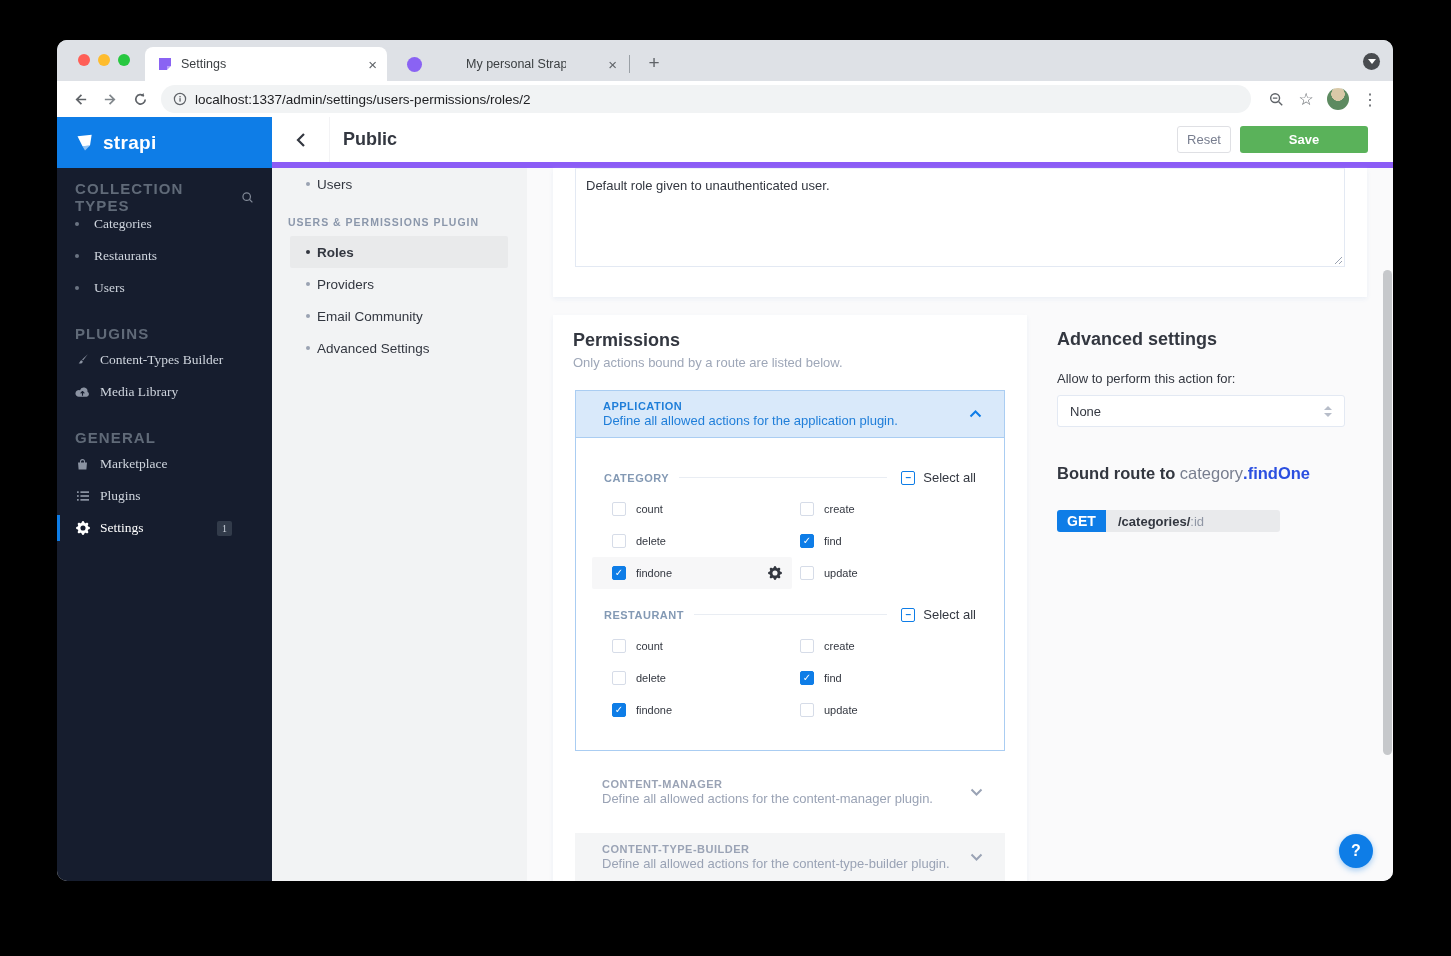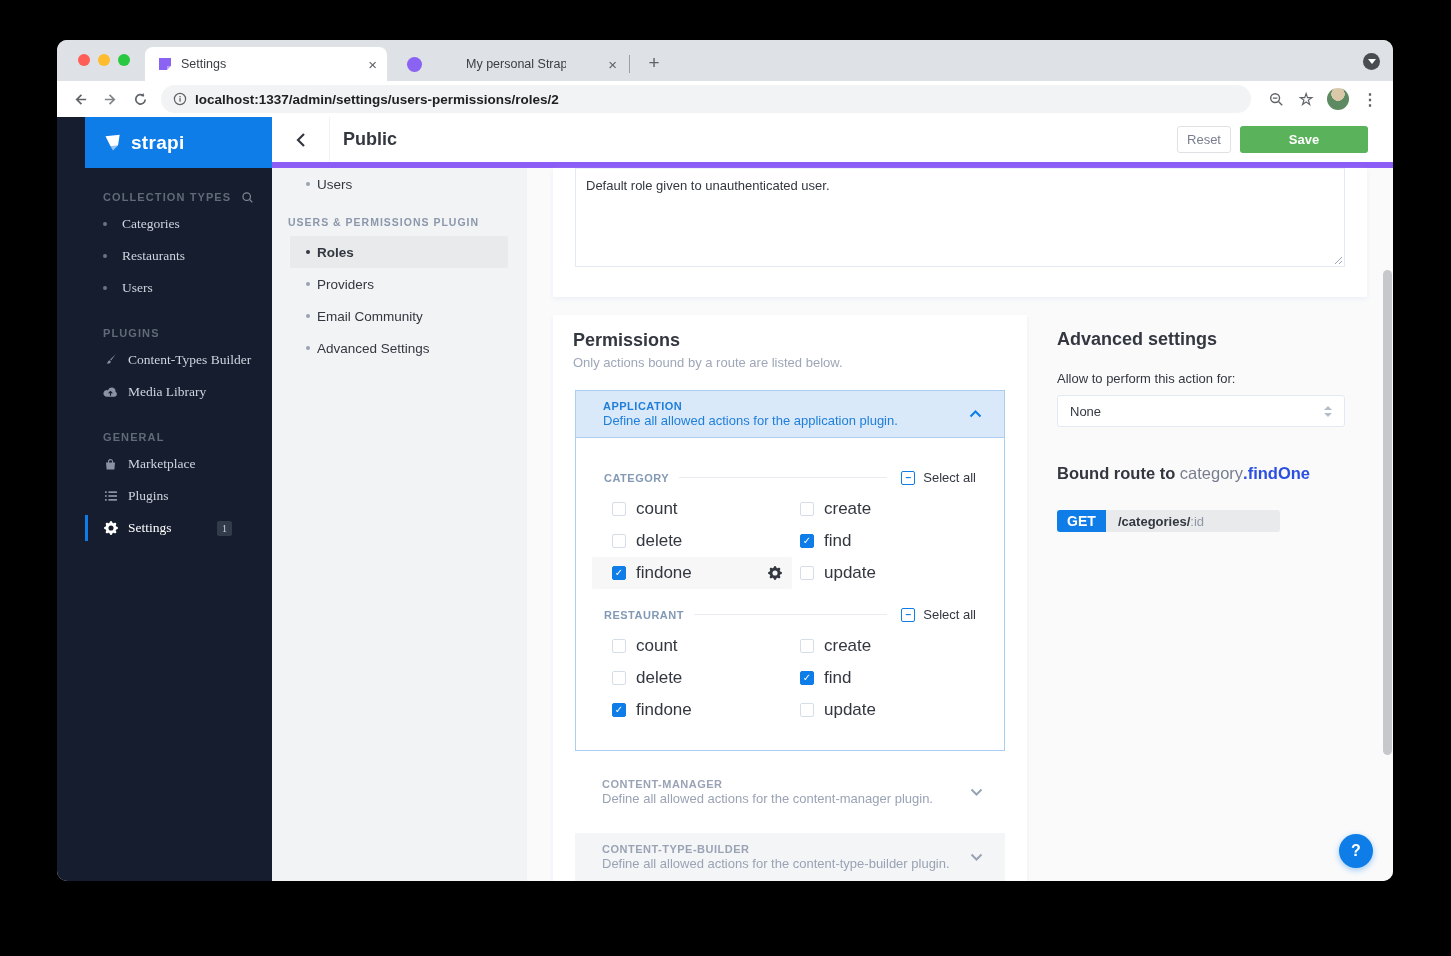--- a/index.html
+++ b/index.html
@@ -26,46 +26,46 @@
   .tab-divider { position:absolute; left:572px; top:15px; width:1px; height:18px; background:#9aa0a6; }
   .newtab { position:absolute; left:583px; top:9px; width:28px; height:28px; border-radius:50%;
             display:flex; align-items:center; justify-content:center; font-size:19px; color:#5f6368; }
   .tabsearch { position:absolute; right:13px; top:13px; width:17px; height:17px; border-radius:50%;
                background:#494c50; display:flex; align-items:center; justify-content:center; }
   .tabsearch i { width:0; height:0; border-left:4px solid transparent; border-right:4px solid transparent;
                  border-top:5px solid #fff; display:block; }
 
   
   .toolbar { position:absolute; top:41px; left:0; right:0; height:36px; background:#fff;
-             display:flex; align-items:center;font-weight:bold; }
+             display:flex; align-items:center; }
   .nav-ic { width:30px; height:30px; display:flex; align-items:center; justify-content:center; flex:0 0 auto; }
   .nav-ic svg { display:block; }
   .toolbar .spacer-l { width:8px; }
   .urlbar { flex:1; height:28px; background:#f1f3f4; border-radius:14px; margin:0 10px 0 6px;
             display:flex; align-items:center; }
   .urlbar .info { margin:0 8px 0 12px; display:flex; }
   .urlbar .url { font-size:13.5px; color:#202124; }
   .tb-right { display:flex; align-items:center; margin-right:8px; }
   .star { font-size:17px; color:#5f6368; }
   .avatar { width:22px; height:22px; border-radius:50%;
             background:radial-gradient(circle at 50% 28%, #d9c9a8 0 34%, #5d8a60 36% 100%); margin:0 6px; }
   .kebab { font-size:16px; color:#5f6368; letter-spacing:0; }
 
   
   .app { position:absolute; top:77px; left:0; right:0; bottom:0; display:flex; }
 
   
-  .sidebar { width:215px; background:#161d2e; display:flex; flex-direction:column; flex:0 0 auto;padding-left:28px; }
+  .sidebar { width:215px; background:#161d2e; display:flex; flex-direction:column; flex:0 0 auto; }
   .logo-band { height:51px; background:#0e7de7; display:flex; align-items:center; padding-left:18px; flex:0 0 auto;}
   .logo-band svg { margin-right:8px; }
   .logo-text { color:#fff; font-size:19px; font-weight:bold; letter-spacing:.3px; }
   .side-body { flex:1; overflow:hidden; }
   .side-section { margin-top:18px; }
   .side-head { display:flex; align-items:center; padding:0 18px; height:22px; }
-  .side-head .sh-label { font-size:11px; font-weight:bold; letter-spacing:1.1px; color:#606a78; flex:1; }
+  .side-head .sh-label { font-size:15px; font-weight:bold; letter-spacing:1.1px; color:#606a78; flex:1; }
   .side-item { height:32px; display:flex; align-items:center; padding-left:18px; position:relative;
                color:#cfd5de; font-size:13.5px;font-family:Liberation Serif, serif; }
   .side-item .dot { width:4px; height:4px; border-radius:50%; background:#6b7482; margin-right:15px; flex:0 0 auto;}
   .side-item .ic { width:15px; margin-right:10px; display:flex; justify-content:center; flex:0 0 auto; }
   .side-item.active { color:#fff; }
   .side-item.active::before { content:""; position:absolute; left:0; top:3px; bottom:3px; width:3px; background:#0e7de7; }
   .badge { margin-left:auto; margin-right:40px; background:#323b4a; color:#ccd2dc; font-size:10px;
            min-width:15px; height:15px; border-radius:2px; display:flex; align-items:center; justify-content:center; }
   .side-footer { height:26px; background:#1b2334; display:flex; align-items:center; padding-left:18px; flex:0 0 auto; }
   .side-footer span { font-size:10.5px; color:#3b74d9; }
@@ -115,21 +115,21 @@
   .acc-body { border:1px solid #aacdf2; border-top:none; background:#fff; padding:14px 0 24px; }
 
   .pg-head { display:flex; align-items:center; margin:18px 28px 0 28px; }
   .pg-name { font-size:11px; font-weight:bold; letter-spacing:.5px; color:#8399b4; flex:0 0 auto; }
   .pg-line { flex:1; height:1px; background:#e9edf3; margin:0 14px 0 10px; }
   .pg-selectall { font-size:13px; color:#333740; margin-left:8px; }
   .pg-grid { display:grid; grid-template-columns:200px 1fr; margin:8px 16px 0 16px; }
   .perm-item { display:flex; align-items:center; height:32px; padding-left:20px; border-radius:2px; }
   .pg-grid .perm-item:nth-child(even) { padding-left:8px; }
   .perm-item.selected { background:#f7f7f8; }
-  .perm-label { font-size:17px; color:#333740; margin-left:10px; }
+  .perm-label { font-size:11px; color:#333740; margin-left:10px; }
   .gear-btn { display:none; margin-left:auto; margin-right:10px; }
   .perm-item.selected .gear-btn { display:flex; }
 
   .cb { width:14px; height:14px; border:1px solid #d6dce8; border-radius:2px; background:#fff;
         display:flex; align-items:center; justify-content:center; flex:0 0 auto;
         font-size:10px; line-height:1; color:transparent; }
   .perm-item.checked .cb, .cb.checked { background:#0e7de7; border-color:#0e7de7; color:#fff; }
   .cb.indeterminate { border-color:#0e7de7; color:#0e7de7; font-weight:bold; }
 
   .collapsed-acc { margin:17px 22px 0 22px; height:48px; display:flex; align-items:center; background:#fff; }

